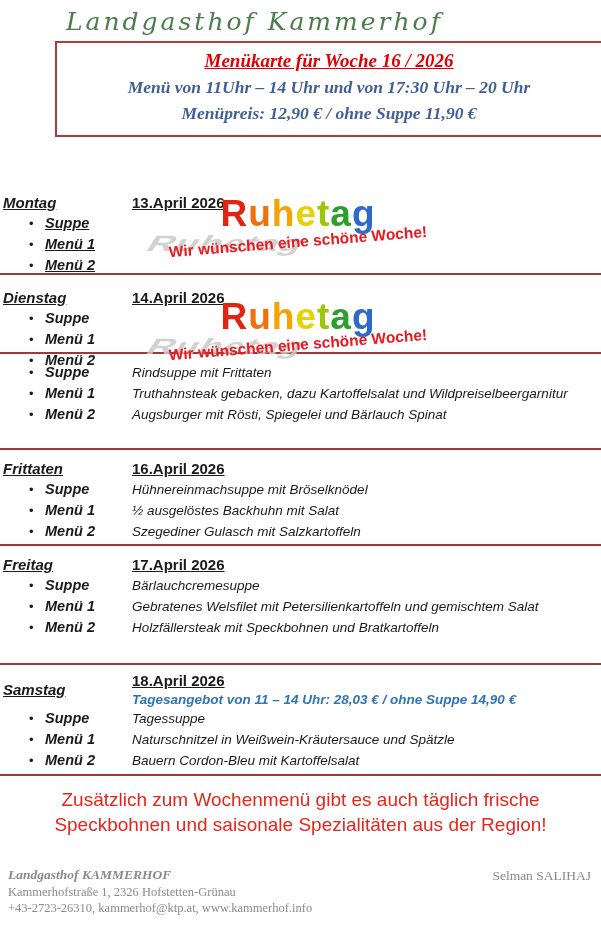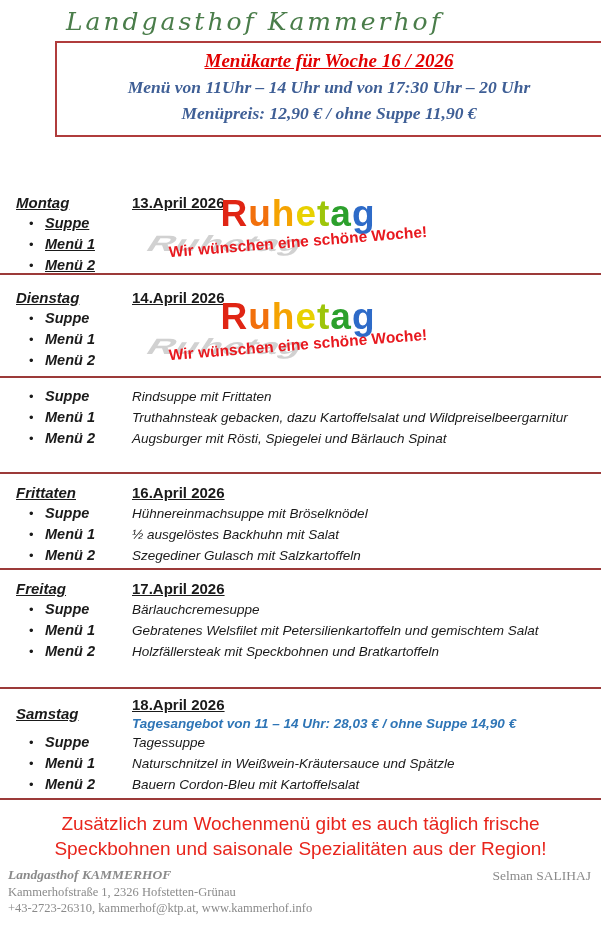--- a/index.html
+++ b/index.html
@@ -33,28 +33,28 @@
     font-size:19px; text-decoration:underline; line-height:26px;
   }
   .hb-line{
     color:var(--header-blue); font-weight:bold; font-style:italic;
     font-size:17.5px; line-height:26px;
   }
   
   .menu{margin-top:51px;}
   .day{position:relative; box-sizing:border-box;}
   .day-mon{height:85px; padding-top:5px;}
-  .day-tue{height:101px; padding-top:13px;}
+  .day-tue{height:77px; padding-top:13px;}
   .day-wed{height:94px; padding-top:8px;}
   .day-thu{height:94px; padding-top:9px;}
   .day-fri{height:117px; padding-top:9px;}
   .day-sat{height:109px; padding-top:6px;}
   .sep{border:0; border-top:2px solid var(--separator); margin:0; height:0;}
   .row{display:flex; align-items:baseline; line-height:20px;}
-  .c1{flex:0 0 132px; box-sizing:border-box; padding-left:16px;}
+  .c1{flex:0 0 132px; box-sizing:border-box; padding-left:3px;}
   .c2{flex:1; padding-right:6px;}
   .day-name{
     font-weight:bold; font-style:italic; font-size:15px;
     text-decoration:underline; white-space:nowrap;
   }
   .day-date{
     font-weight:bold; font-size:15px;
     text-decoration:underline; white-space:nowrap;
   }
   .li{padding-left:29px;}

